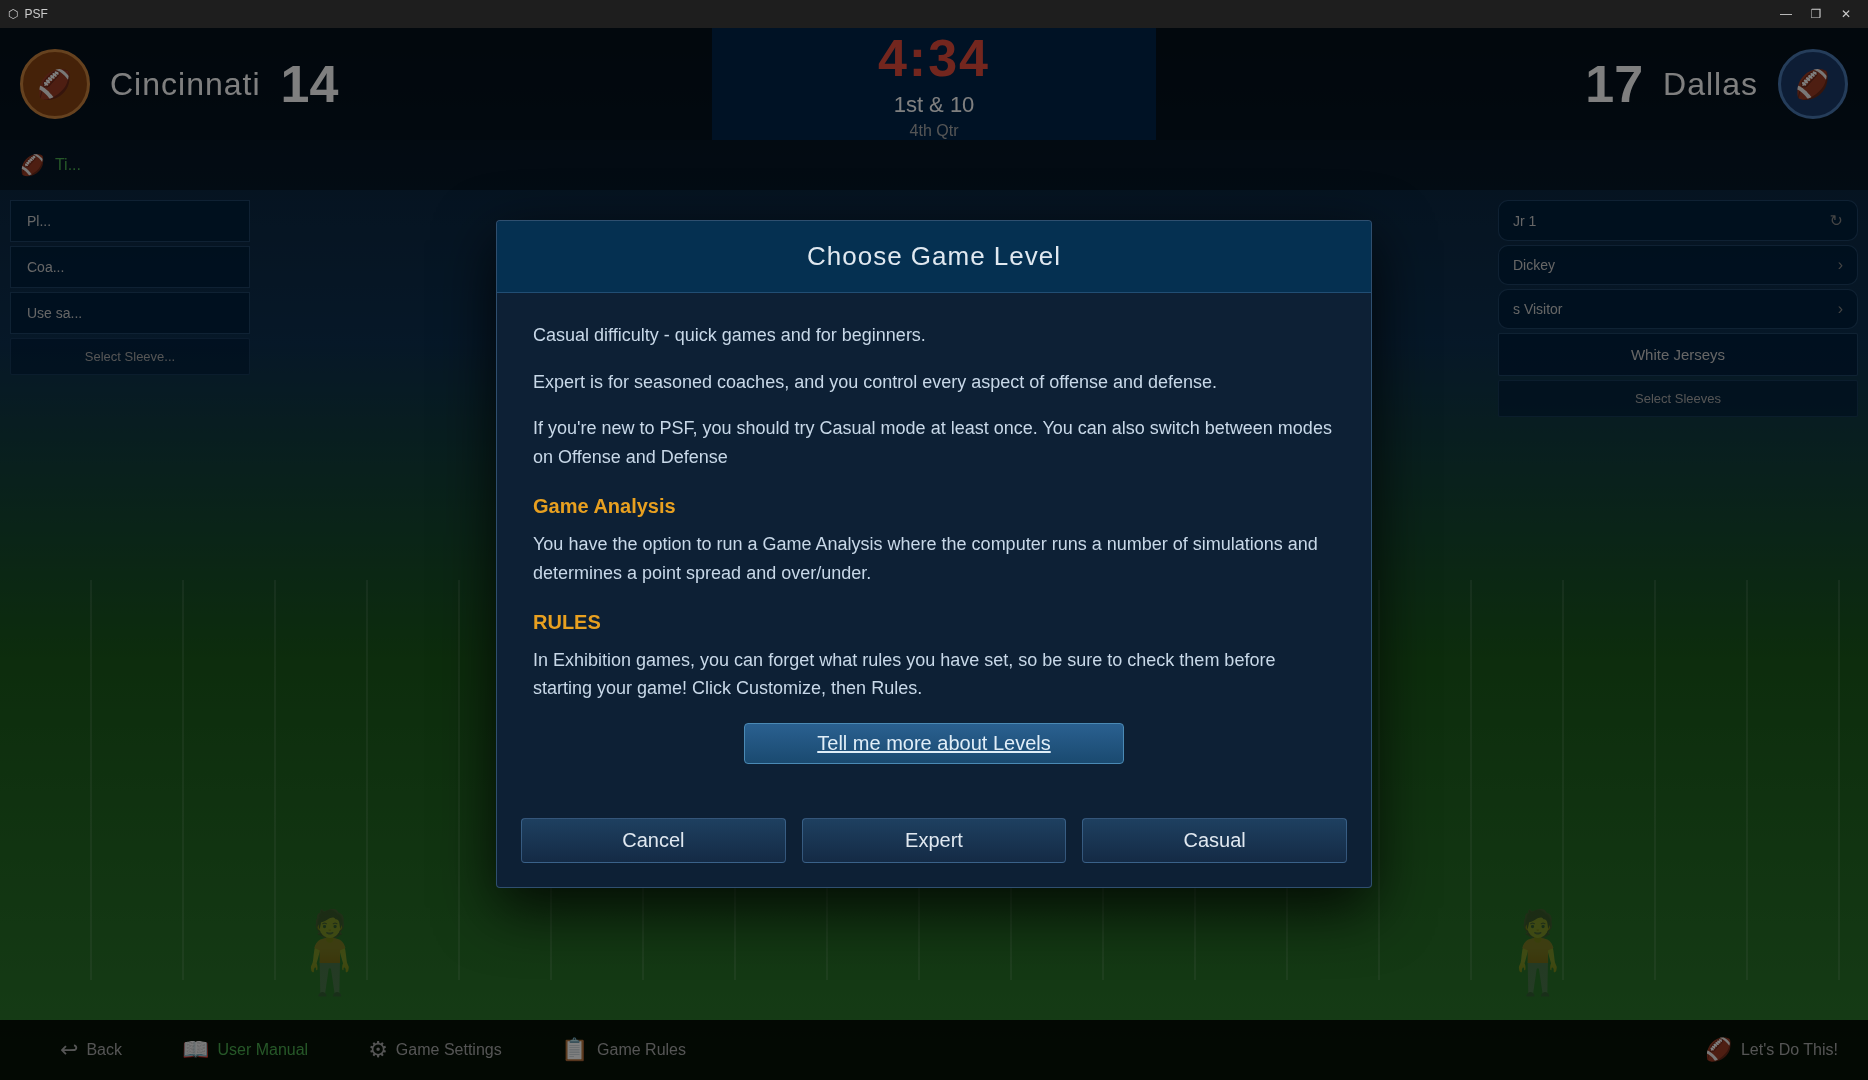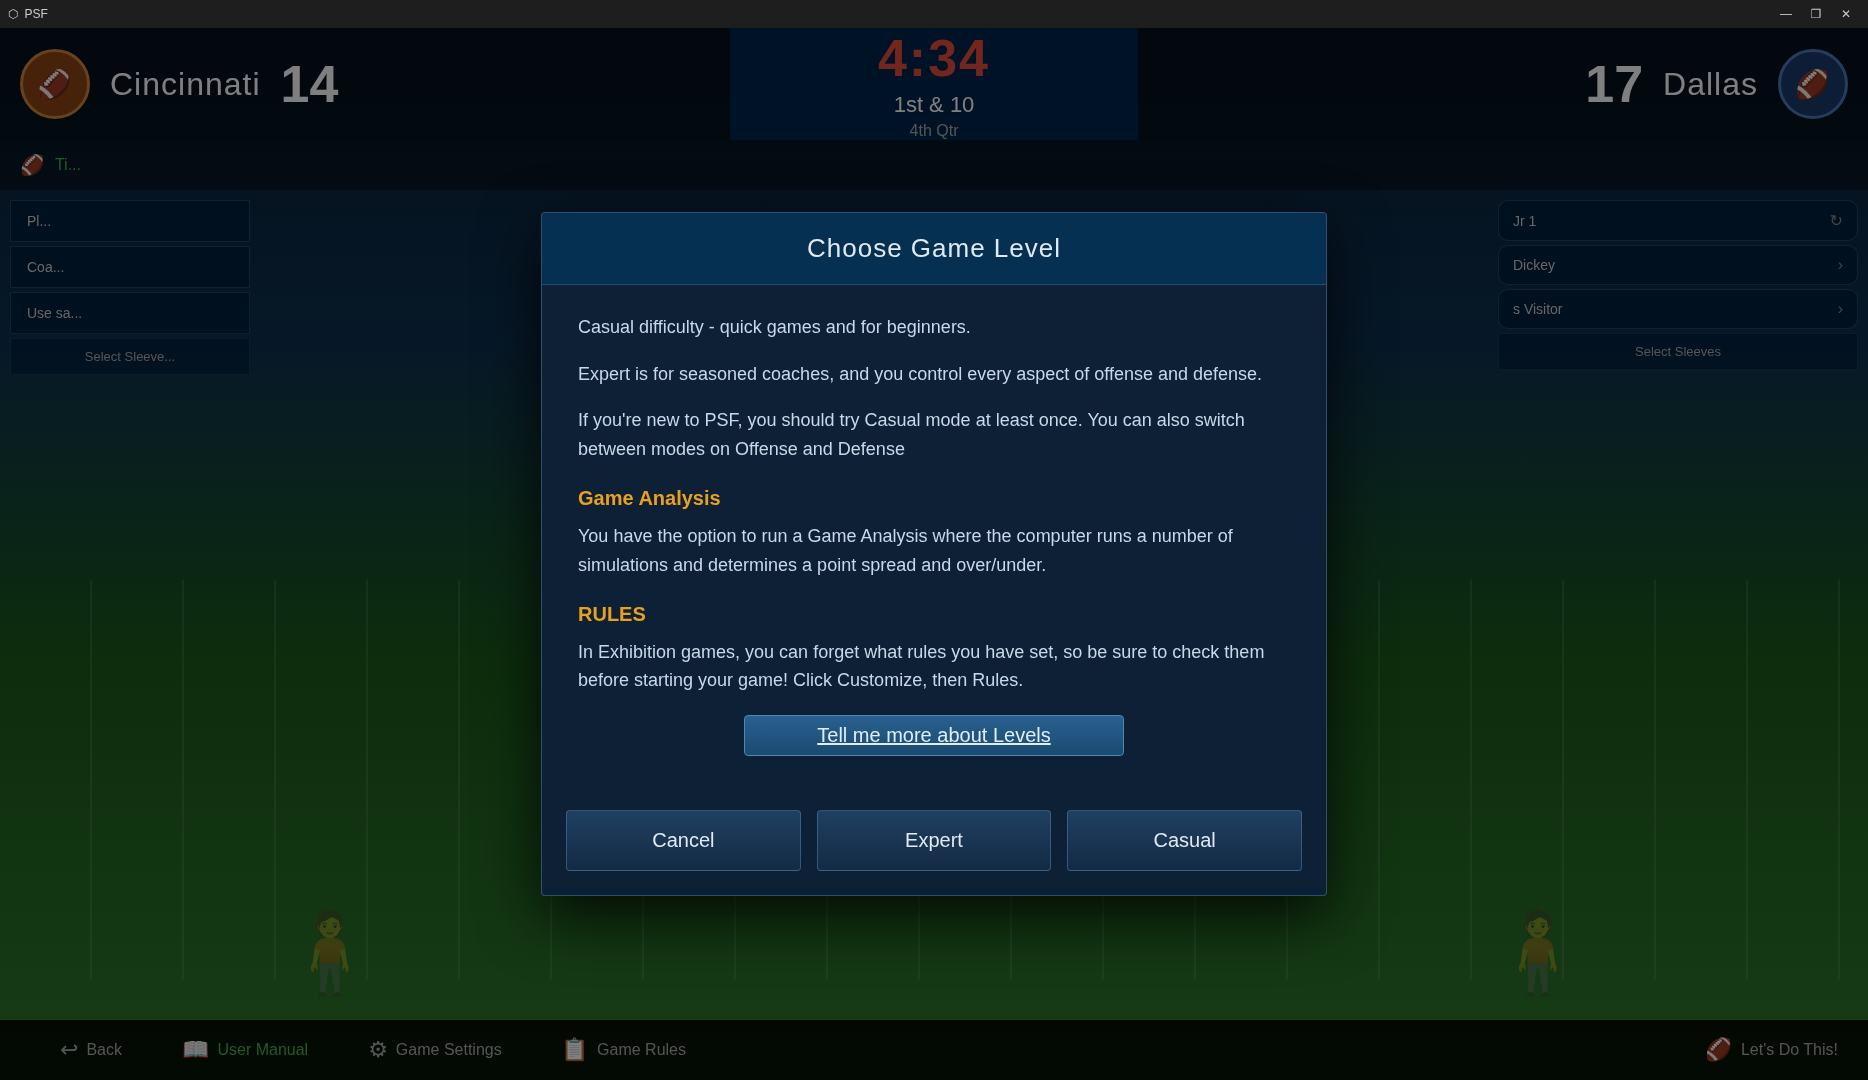--- a/index.html
+++ b/index.html
@@ -127,21 +127,21 @@
       letter-spacing: 1px;
     }
 
     .team-score {
       color: #fff;
       font-size: 52px;
       font-weight: bold;
     }
 
     .center-panel {
-      width: 408px;
+      width: 444px;
       background: rgba(0,40,80,0.9);
       display: flex;
       flex-direction: column;
       align-items: center;
       justify-content: center;
       gap: 4px;
     }
 
     .game-clock {
       color: #e74c3c;
@@ -312,21 +312,21 @@
       bottom: 0;
       background: rgba(0,0,0,0.5);
       display: flex;
       align-items: center;
       justify-content: center;
       z-index: 50;
     }
 
     
     .dialog {
-      width: 786px;
+      width: 876px;
       background: #0d2035;
       border: 1px solid rgba(100,150,200,0.4);
       border-radius: 4px;
       overflow: hidden;
       box-shadow: 0 20px 60px rgba(0,0,0,0.8);
     }
 
     .dialog-header {
       background: rgba(0,60,100,0.6);
       padding: 20px 30px;
@@ -378,21 +378,21 @@
     .dialog-footer {
       display: flex;
       padding: 16px 24px 24px;
       gap: 16px;
       justify-content: center;
     }
 
     .footer-btn {
       flex: 1;
       max-width: 280px;
-      padding: 18px;
+      padding: 10px;
       font-size: 20px;
       cursor: pointer;
       border-radius: 4px;
       border: 1px solid rgba(100,150,200,0.4);
       color: #e0e8f0;
       background: linear-gradient(180deg, #1e4060 0%, #142a45 100%);
       text-align: center;
     }
   </style>
 </head>
@@ -449,20 +449,21 @@
       <span class="chevron-icon">↻</span>
     </div>
     <div class="right-row">
       <span>Dickey</span>
       <span class="chevron-icon">›</span>
     </div>
     <div class="right-row">
       <span>s Visitor</span>
       <span class="chevron-icon">›</span>
     </div>
+    <button class="white-jerseys-btn">White Jerseys</button>
     <button class="select-sleeves-btn">Select Sleeves</button>
   </div>
 
   <div class="player-silhouette" style="left: 280px;">🧍</div>
   <div class="player-silhouette" style="right: 280px;">🧍</div>
 
   <div class="modal-overlay">
     <div class="dialog">
 
       <div class="dialog-header">

